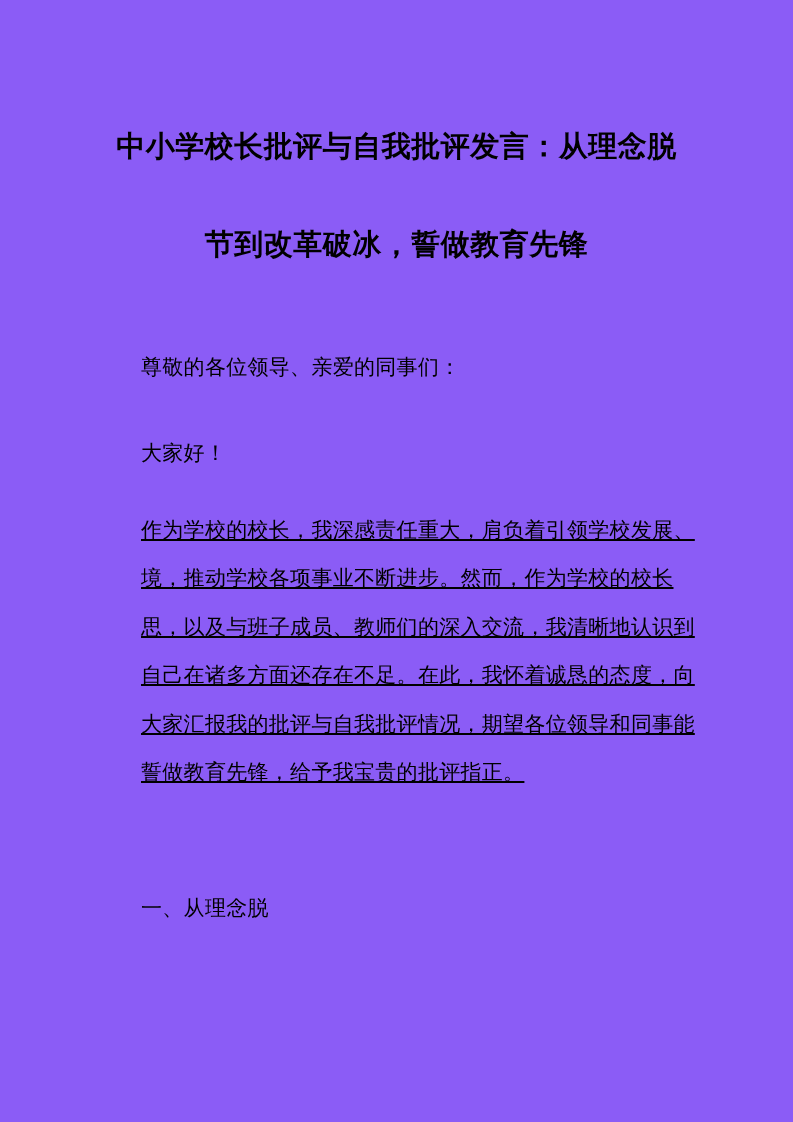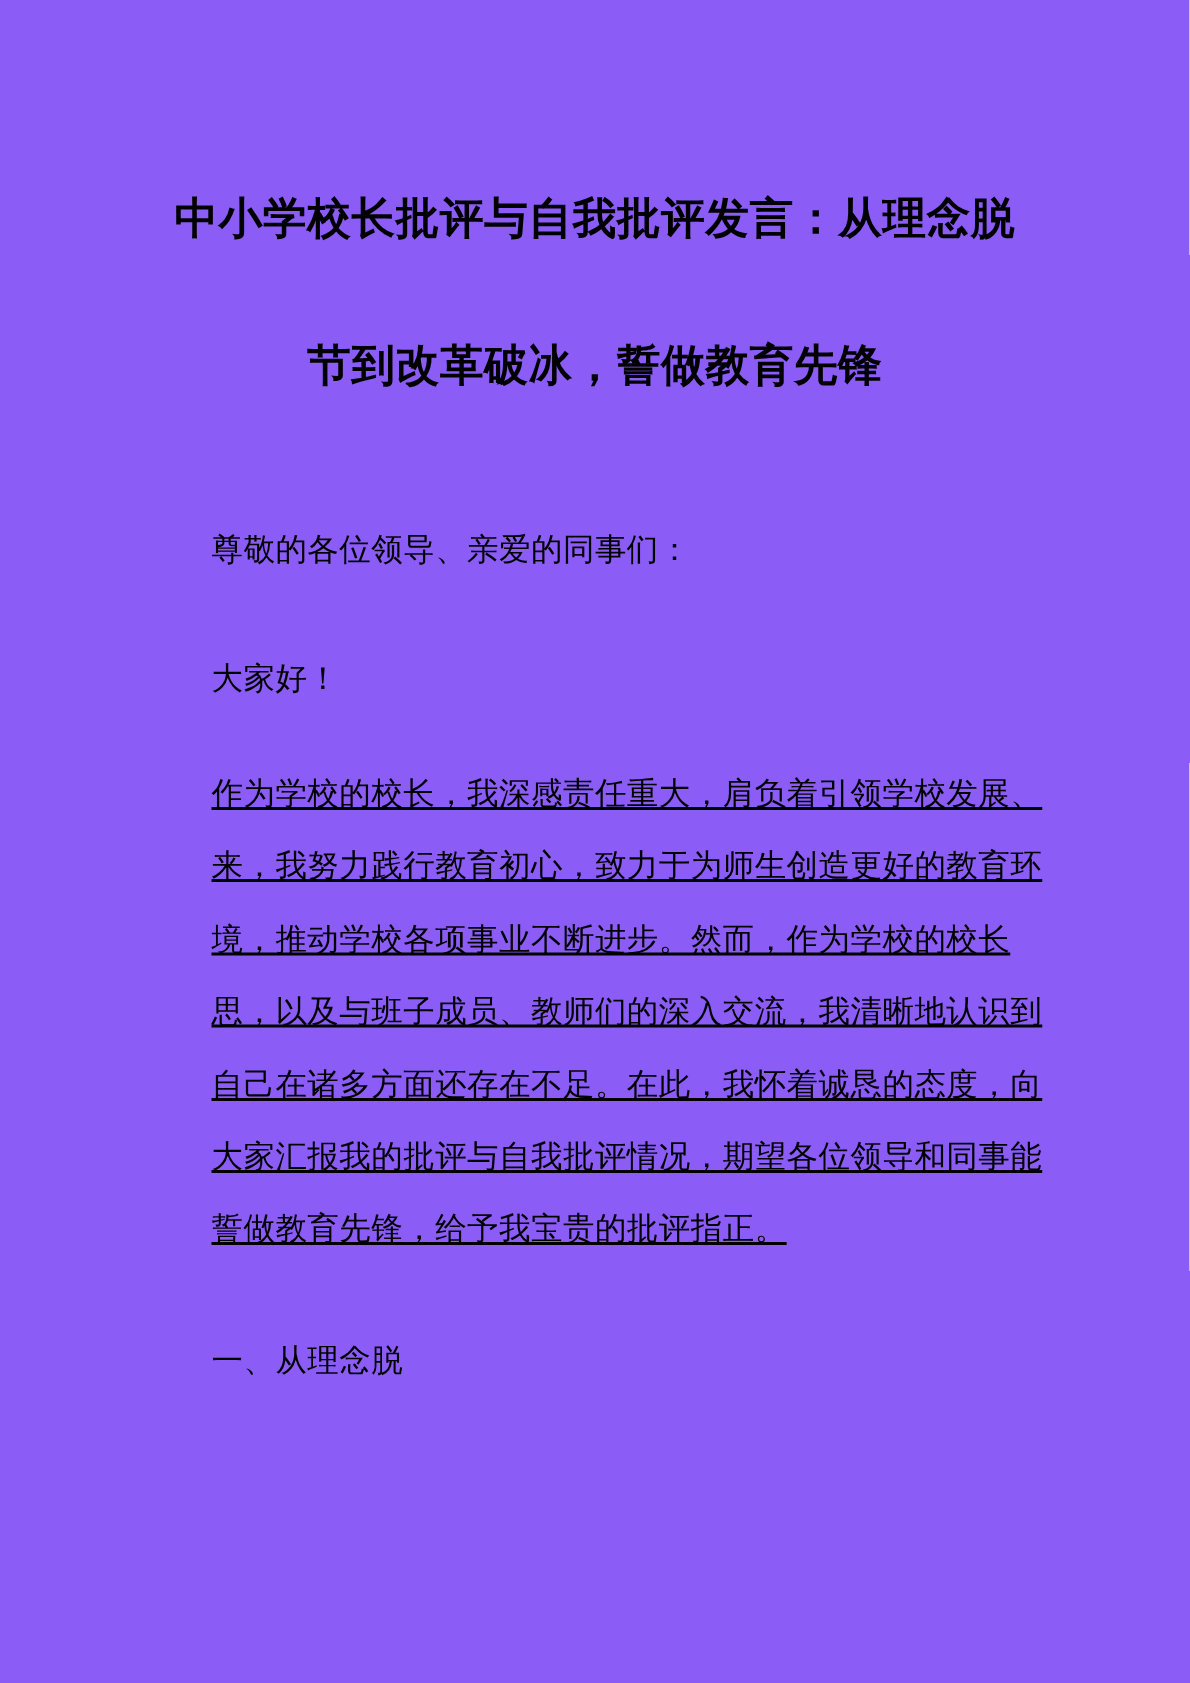--- a/index.html
+++ b/index.html
@@ -57,21 +57,20 @@
   <div class="abs title-line title-line-1">中小学校长批评与自我批评发言：从理念脱</div>
 
   <div class="abs title-line title-line-2">节到改革破冰，誓做教育先锋</div>
 
   <div class="abs body-text salutation">尊敬的各位领导、亲爱的同事们：</div>
 
   <div class="abs body-text greeting">大家好！</div>
 
   <div class="abs body-text paragraph">
     <div class="para-line">作为学校的校长，我深感责任重大，肩负着引领学校发展、</div>
-    <div class="para-line">来，我努力践行教育初心，致力于为师生创造更好的教育环</div>
     <div class="para-line">境，推动学校各项事业不断进步。然而，作为学校的校长</div>
     <div class="para-line">思，以及与班子成员、教师们的深入交流，我清晰地认识到</div>
     <div class="para-line">自己在诸多方面还存在不足。在此，我怀着诚恳的态度，向</div>
     <div class="para-line">大家汇报我的批评与自我批评情况，期望各位领导和同事能</div>
     <div class="para-line">誓做教育先锋，给予我宝贵的批评指正。</div>
   </div>
 
   <div class="abs body-text section-heading">一、从理念脱</div>
 
 

